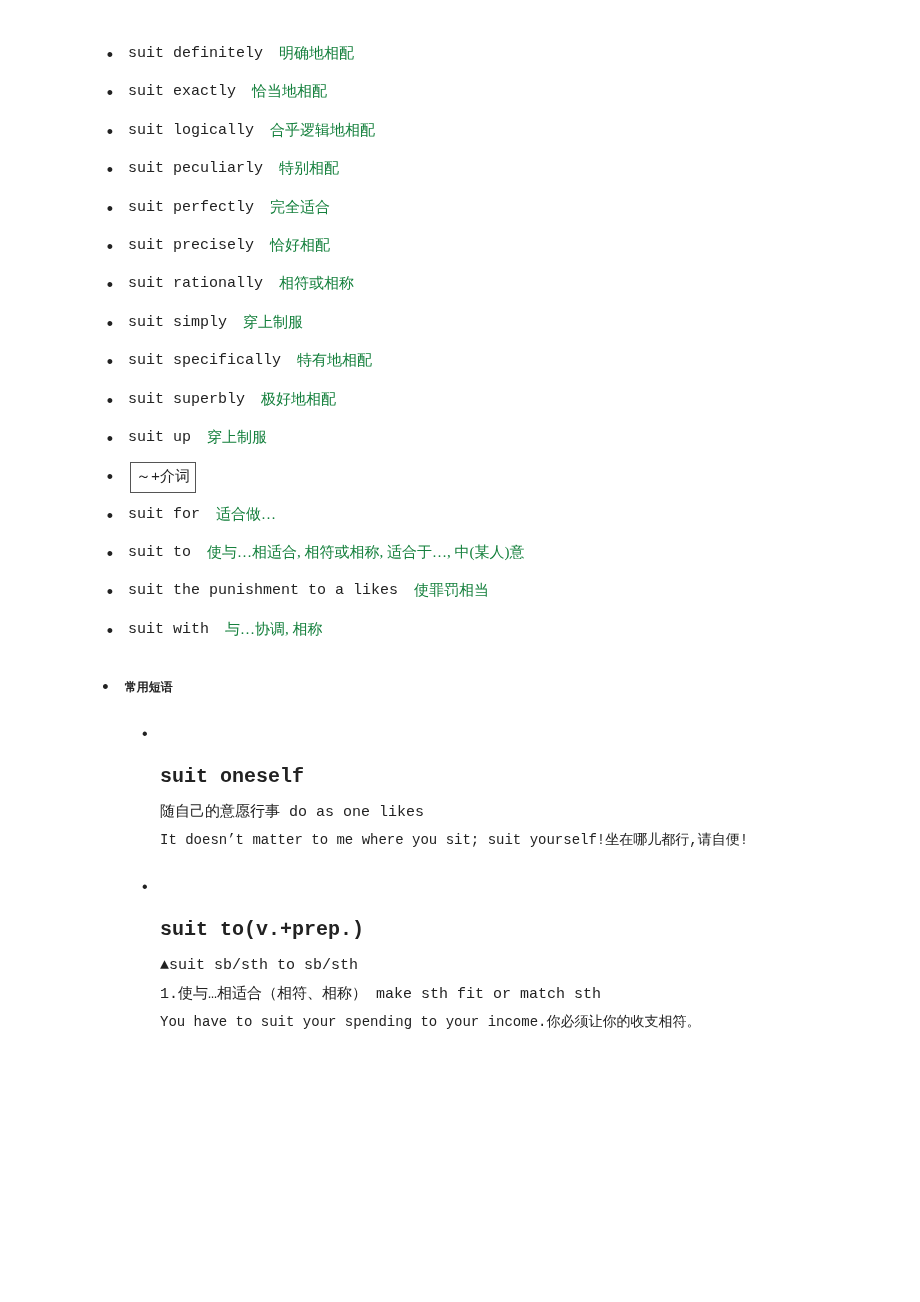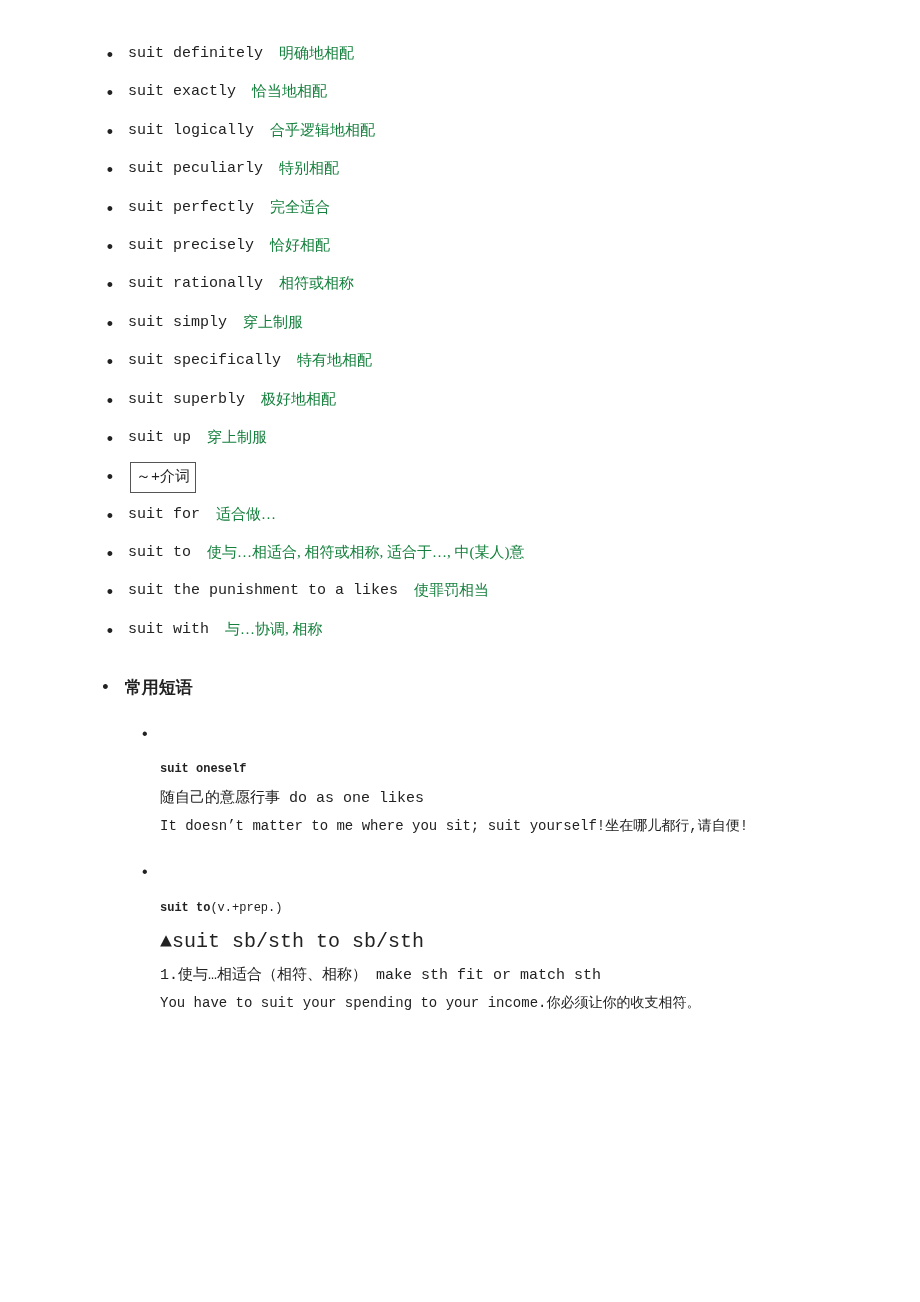--- a/index.html
+++ b/index.html
@@ -75,46 +75,46 @@
       margin-bottom: 16px;
     }
 
     .section-bullet {
       font-size: 18px;
       margin-right: 14px;
       color: #222;
     }
 
     .section-title {
-      font-family: Liberation Serif, serif;
-      font-size: 17px;
+      font-family: Liberation Mono, monospace;
+      font-size: 12px;
       font-weight: bold;
       color: #222;
     }
 
     .phrase-block {
       margin-left: 60px;
       margin-bottom: 20px;
       margin-top: 4px;
     }
 
     .phrase-block .phrase-title {
       font-weight: bold;
       font-family: 'Courier New', Courier, monospace;
-      font-size: 12px;
+      font-size: 20px;
       margin-bottom: 4px;
     }
 
     .phrase-block .phrase-title .paren-text {
-      font-weight: normal;
+      font-weight: bold;
     }
 
     .phrase-block .sub-entry {
       font-family: 'Courier New', Courier, monospace;
-      font-size: 20px;
+      font-size: 15px;
       margin-bottom: 2px;
     }
 
     .phrase-block .desc-zh {
       font-family: Liberation Mono, monospace;
       font-size: 15px;
       margin-bottom: 2px;
     }
 
     .phrase-block .example {

